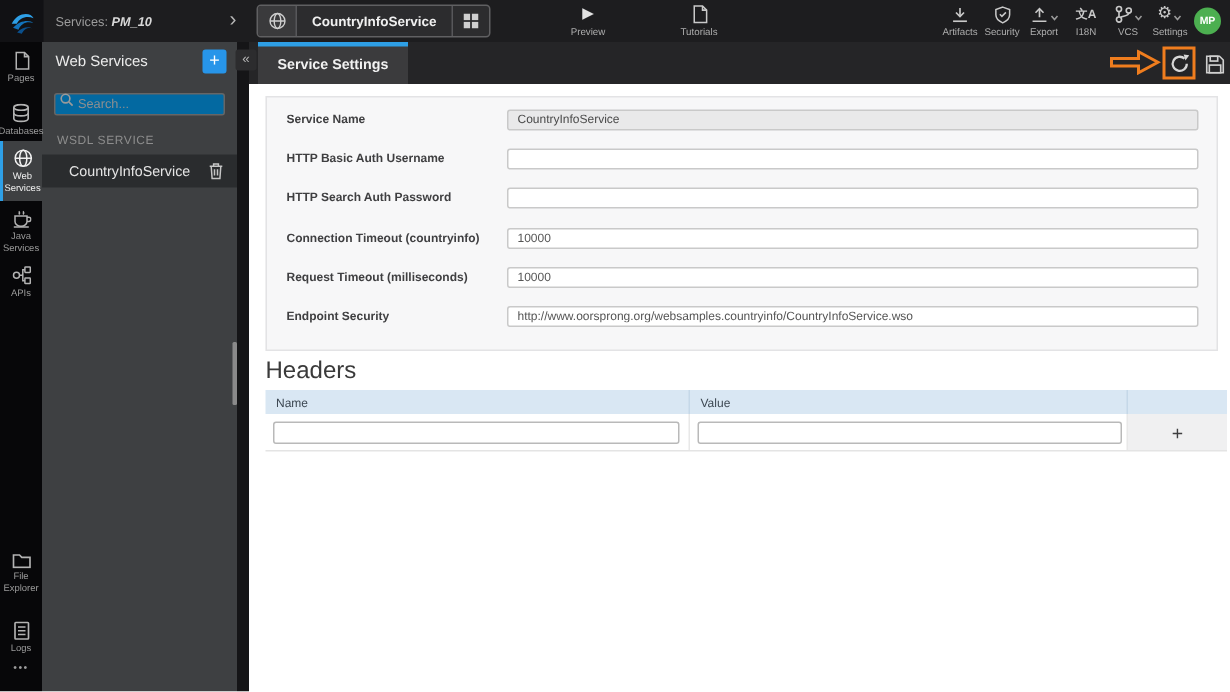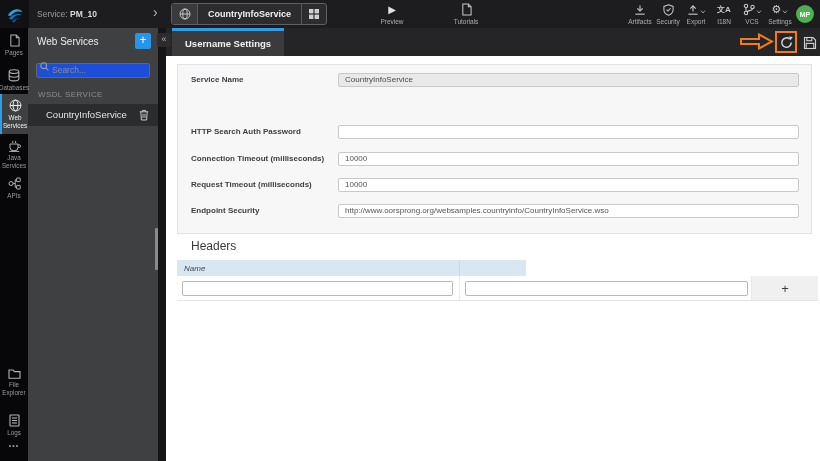--- a/index.html
+++ b/index.html
@@ -4,21 +4,21 @@
 <style>
   * { box-sizing: border-box; margin: 0; padding: 0; }
   html,body { width:820px; height:461px; overflow:hidden; }
   body { font-family:"Liberation Sans", sans-serif; background:#fff; position:relative; }
   svg { display:block; }
 
   
   .topbar { position:absolute; left:0; top:0; width:820px; height:28px; background:#1d1d1f; z-index:5; }
   .logo-box { position:absolute; left:0; top:0; width:29px; height:28px; background:#111114; display:flex; align-items:center; justify-content:center; }
   .project { position:absolute; left:37px; top:9px; font-size:8.5px; color:#9c9c9c; white-space:nowrap; }
-  .project b { color:#d8d8d8; font-weight:700; }
+  .project b { color:#d8d8d8; font-weight:700;font-style:italic; }
   .crumb-chev { position:absolute; left:153px; top:4px; font-size:14px; color:#b5b5b5; }
   .svc-tab { position:absolute; left:171px; top:3px; height:22px; display:flex; align-items:stretch; background:#2c2c2e; border:1px solid #606062; border-radius:3px; overflow:hidden; }
   .svc-tab .globe-sec { width:26px; background:#3a3a3c; border-right:1px solid #57575a; display:flex; align-items:center; justify-content:center; }
   .svc-tab .name { display:flex; align-items:center; padding:0 10px; font-size:9px; font-weight:700; color:#f0f0f0; }
   .svc-tab .grid-sec { width:25px; border-left:1px solid #57575a; display:flex; align-items:center; justify-content:center; }
   .tb-item { position:absolute; top:3px; width:30px; display:flex; flex-direction:column; align-items:center; color:#c9c9c9; cursor:default; }
   .tb-item .ic-row { height:13px; display:flex; align-items:center; }
   .tb-item .lbl { font-size:6.5px; color:#adadad; margin-top:2px; white-space:nowrap; }
   .tb-right { position:absolute; left:626px; top:3px; display:flex; }
   .tb-right .tb-item { position:static; width:28px; }
@@ -35,21 +35,21 @@
   .side-item.active { background:#3e4042; border-left:2px solid #2e9fe6; padding:5px 0 5px; width:28px; }
   .side-item.active .s-lbl { color:#f0f0f0; }
   .dots { position:absolute; left:0; top:414px; width:28px; text-align:center; font-size:7px; color:#9b9b9b; letter-spacing:1px; }
 
   
   .ws-panel { position:absolute; left:28px; top:28px; width:130px; height:433px; background:#3e4042; z-index:3; }
   .ws-head { height:26px; display:flex; align-items:center; padding:0 7px 0 9px; }
   .ws-title { flex:1; font-size:10px; color:#ececec; }
   .add-btn { width:16px; height:16px; background:#2795e9; border-radius:2px; color:#fff; font-size:12px; line-height:14px; text-align:center; cursor:pointer; }
   .search-wrap { margin:5px 8px 0; position:relative; }
-  input.search { width:100%; height:15px; background:#1d4ed8; border:1px solid #666; border-radius:2px; color:#ccc; font-size:8.5px; padding:0 4px 0 15px; outline:none; }
+  input.search { width:100%; height:15px; background:#0369a1; border:1px solid #666; border-radius:2px; color:#ccc; font-size:8.5px; padding:0 4px 0 15px; outline:none; }
   input.search::placeholder { color:#8f8f8f; }
   .search-ic { position:absolute; left:4px; top:3px; }
   .section-lbl { padding:12px 0 5px 10px; font-size:8px; color:#8d8d8d; letter-spacing:.4px; }
   .ws-item { height:22px; background:#2a2c2e; display:flex; align-items:center; padding:0 9px 0 18px; cursor:pointer; }
   .ws-item .nm { flex:1; font-size:9.5px; color:#e4e4e4; }
 
   
   .gutter { position:absolute; left:158px; top:28px; width:8px; height:433px; background:#151517; z-index:3; }
   .collapse-btn { position:absolute; left:157px; top:33px; width:14px; height:14px; background:#2c2c2e; border-radius:2px; color:#b5b5b5; font-size:9px; line-height:13px; text-align:center; z-index:6; cursor:pointer; }
   .scroll-thumb { position:absolute; left:155px; top:228px; width:3px; height:42px; background:#8a8a8a; border-radius:1px; z-index:6; }
@@ -63,46 +63,46 @@
   .refresh-box { position:absolute; left:609px; top:3px; width:22px; height:22px; border:2px solid #ef7d1e; display:flex; align-items:center; justify-content:center; cursor:pointer; }
   .save-btn { position:absolute; left:636px; top:7px; width:15px; height:15px; display:flex; align-items:center; justify-content:center; cursor:pointer; }
 
   
   .content { position:absolute; left:166px; top:56px; width:774px; height:405px; background:#fff; }
   .form-panel { position:absolute; left:11px; top:8px; width:635px; height:170px; background:#f7f7f8; border:1px solid #e3e3e5; }
   .frow { position:absolute; left:13px; right:12px; height:15px; display:flex; align-items:center; }
   .flabel { width:147px; font-size:8px; font-weight:700; color:#3f3f41; flex:none; }
   .finput { flex:1; height:14px; border:1px solid #c9c9c9; border-radius:2px; background:#fff; font-size:8px; color:#555; padding:0 6px; outline:none; }
   .finput.dis { background:#e9e9ea; color:#4a4a4a; }
-  .headers-title { position:absolute; left:25px; top:183px; font-size:12px; color:#3a3a3a; }
+  .headers-title { position:absolute; left:11px; top:183px; font-size:16px; color:#3a3a3a; }
   .htable { position:absolute; left:11px; top:204px; width:641px; border-bottom:1px solid #e4e4e4; }
   .hrow { display:flex; }
   .hcell { height:16px; background:#d9e7f3; border-right:1px solid #c5d8e8; display:flex; align-items:center; padding-left:7px; font-size:8px; color:#3d4852; }
-  .hcell.c1 { width:283px;font-style:italic; } .hcell.c2 { width:292px; } .hcell.c3 { width:66px; border-right:none; }
+  .hcell.c1 { width:283px; } .hcell.c2 { width:292px; } .hcell.c3 { width:66px; border-right:none; }
   .brow { display:flex; height:24px; }
   .bcell { border-right:1px solid #e8e8e8; display:flex; align-items:center; }
   .bcell.c1 { width:283px; } .bcell.c2 { width:292px; }
   .bcell.c3 { width:66px; border-right:none; background:#f0f0f1; justify-content:center; }
   .tinput { height:15px; margin-left:5px; border:1px solid #b9b9b9; border-radius:2px; font-size:8px; color:#555; padding:0 5px; outline:none; }
   .bcell.c1 .tinput { width:271px; } .bcell.c2 .tinput { width:283px; }
   .tplus { font-size:13px; color:#3f3f41; cursor:pointer; line-height:13px; }
 </style>
 </head>
 <body>
 
 <div class="topbar">
   <div class="logo-box">
     <svg width="18" height="18" viewBox="0 0 20 20">
       <path d="M2 12 C6 3.5 16 3 18.2 8 C13 5.8 8 7.8 5.8 12 Z" fill="#2e9fe6"></path>
       <path d="M3 15 C8 9 16 9 18 11.5 C13 10 9 12 7 16.5 Z" fill="#1272ba"></path>
       <path d="M6 18.5 C10 14 15 14 17 15.5 C13 14.5 11 16.5 9.5 19.5 Z" fill="#0a4f8c"></path>
     </svg>
   </div>
   <div class="project">
-    <span>Service:</span>
+    <span>Services:</span>
     <b>PM_10</b>
   </div>
   <div class="crumb-chev">›</div>
 
   <div class="svc-tab">
     <div class="globe-sec">
       <svg width="12" height="12" viewBox="0 0 13 13" fill="none" stroke="#cfcfcf" stroke-width="1">
         <circle cx="6.5" cy="6.5" r="5.4"></circle>
           <ellipse cx="6.5" cy="6.5" rx="2.4" ry="5.4"></ellipse>
           <line x1="1.1" y1="6.5" x2="11.9" y2="6.5"></line>
@@ -285,21 +285,21 @@
         <line x1="6" y1="4.8" x2="6" y2="9"></line>
     </svg>
   </div>
 </div>
 
 <div class="gutter"></div>
 <div class="collapse-btn">«</div>
 <div class="scroll-thumb"></div>
 
 <div class="tabbar">
-  <div class="tab active">Username Settings</div>
+  <div class="tab active">Service Settings</div>
 
   <svg class="anno-arrow" width="34" height="17" viewBox="0 0 34 17">
     <polygon points="1,6 19,6 19,1.5 32,8.5 19,15.5 19,11 1,11" fill="none" stroke="#ef7d1e" stroke-width="2"></polygon>
   </svg>
   <div class="refresh-box">
     <svg width="13" height="13" viewBox="0 0 13 13">
       <path d="M11.2 6.5 a4.7 4.7 0 1 1 -1.5 -3.4" fill="none" stroke="#d6d6d6" stroke-width="1.5"></path>
       <polygon points="9.1,0.4 12.8,0.9 10.3,4.3" fill="#d6d6d6"></polygon>
     </svg>
   </div>
@@ -311,43 +311,48 @@
     </svg>
   </div>
 </div>
 
 <div class="content">
   <div class="form-panel">
     <div class="frow" style="top:7px">
       <div class="flabel">Service Name</div>
       <input class="finput dis" value="CountryInfoService" style="">
     </div>
+    <div class="frow" style="top:33px">
+      <div class="flabel">HTTP Basic Auth Username</div>
+      <input class="finput" value="" style="">
+    </div>
     <div class="frow" style="top:59px">
       <div class="flabel">HTTP Search Auth Password</div>
       <input class="finput" value="" style="">
     </div>
     <div class="frow" style="top:86px">
-      <div class="flabel">Connection Timeout (milliseconds)</div>
+      <div class="flabel">Connection Timeout (countryinfo)</div>
       <input class="finput" value="10000" style="">
     </div>
     <div class="frow" style="top:112px">
       <div class="flabel">Request Timeout (milliseconds)</div>
       <input class="finput" value="10000" style="">
     </div>
     <div class="frow" style="top:138px">
       <div class="flabel">Endpoint Security</div>
       <input class="finput" value="http://www.oorsprong.org/websamples.countryinfo/CountryInfoService.wso" style="">
     </div>
   </div>
 
   <div class="headers-title">Headers</div>
 
   <div class="htable">
     <div class="hrow">
       <div class="hcell c1">Name</div>
+      <div class="hcell c2">Value</div>
       <div class="hcell c3"></div>
     </div>
     <div class="brow">
       <div class="bcell c1">
           <input class="tinput" style="">
         </div>
       <div class="bcell c2">
           <input class="tinput" style="">
         </div>
       <div class="bcell c3">

